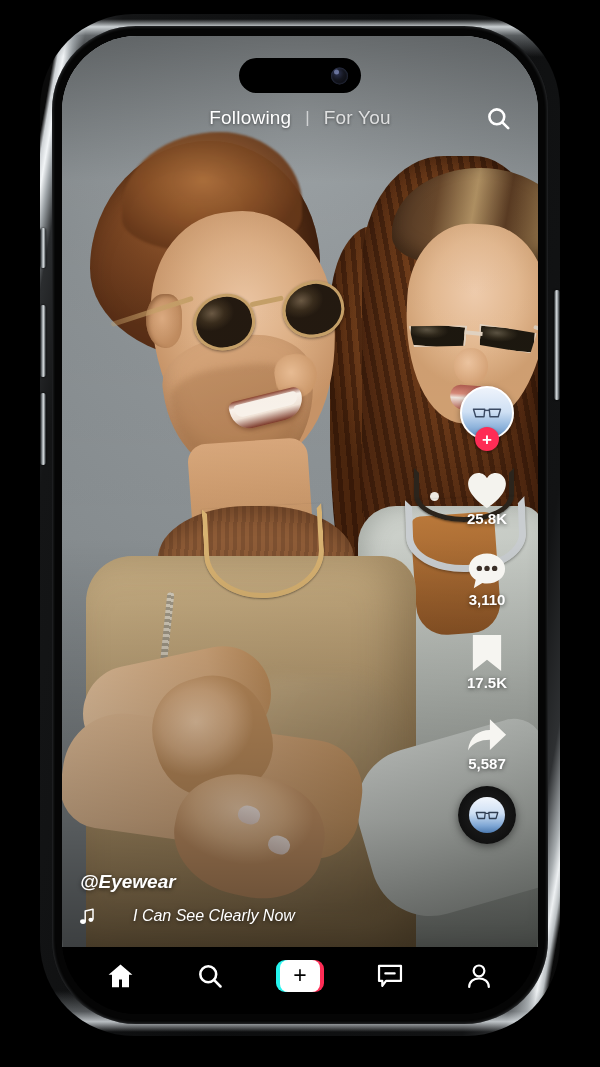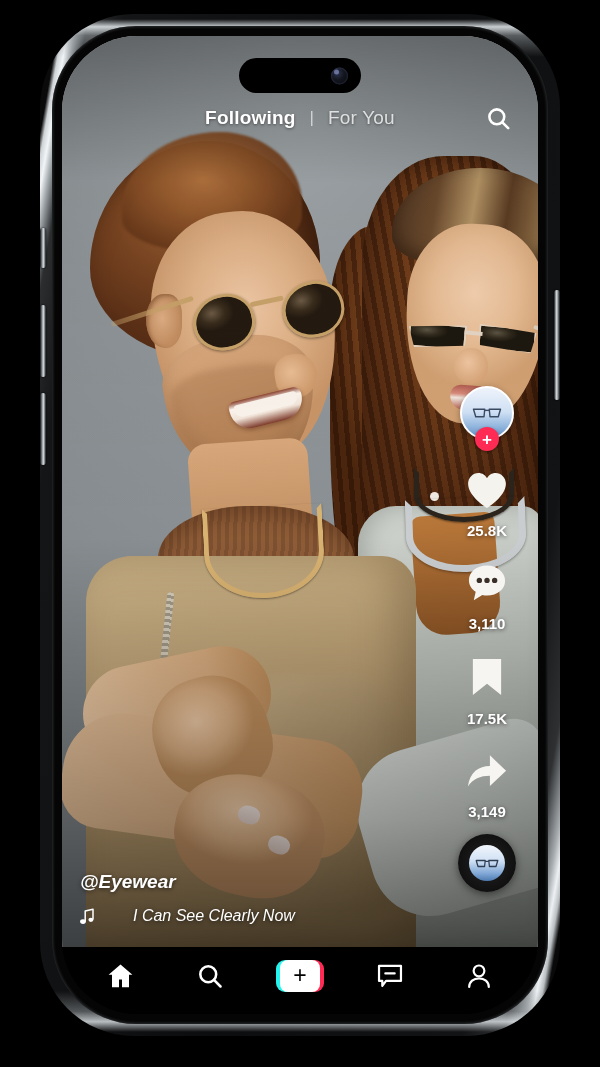--- a/index.html
+++ b/index.html
@@ -325,35 +325,35 @@
   
   .topbar{
     position:absolute; left:0; top:60px; width:476px; height:44px;
     display:flex; align-items:center; justify-content:center; z-index:6;
   }
   .feed-tabs{ display:flex; align-items:center; gap:14px; }
   .tab{
     font-size:19px; color:rgba(255,255,255,0.78); letter-spacing:.2px;
     text-shadow:0 1px 3px rgba(0,0,0,.45); cursor:pointer;
   }
-  .tab.active{ color:#fff; font-weight:bold; }
+  .tab.active{ color:#fff; font-weight:normal; }
   .tab-div{ color:rgba(255,255,255,0.62); font-size:17px; }
   .search-btn{
     position:absolute; right:22px; top:4px; width:36px; height:36px; cursor:pointer;
     display:flex; align-items:center; justify-content:center;
   }
 
   
   .rail{
     position:absolute; right:14px; top:350px; width:74px; z-index:6;
     display:flex; flex-direction:column; align-items:center;
   }
   .rail-item{ display:flex; flex-direction:column; align-items:center; cursor:pointer; }
   .rail-count{
-    margin-top:12px; font-size:15px; color:#fff; font-weight:bold;
+    margin-top:0; font-size:15px; color:#fff; font-weight:bold;
     text-shadow:0 1px 4px rgba(0,0,0,.6);
   }
   .avatar-wrap{ position:relative; width:54px; height:54px; margin-bottom:30px; }
   .avatar{
     width:54px; height:54px; border-radius:50%;
     background:linear-gradient(180deg,#eef3fb 0%, #cfe0f4 48%, #8fb4dc 78%, #5e88bb 100%);
     border:2px solid #fff; display:flex; align-items:center; justify-content:center;
     box-shadow:0 2px 6px rgba(0,0,0,.35);
   }
   .follow-plus{
@@ -556,21 +556,21 @@
             <path d="M1.6 1.6H16.4V20.4L9 14.6L1.6 20.4Z" fill="#f6f5f1"></path>
           </svg>
           <div class="rail-count">17.5K</div>
         </div>
         <div class="gap"></div>
 
         <div class="rail-item">
           <svg width="44" height="40" viewBox="0 0 24 22">
             <path d="M1.5 19.5C2.5 11.5 7.5 8.2 13.6 8.2V2.4L22.5 10.9L13.6 19.2V13.6C8.2 13.6 4.4 15.3 1.5 19.5Z" fill="#f6f5f1"></path>
           </svg>
-          <div class="rail-count">3,149</div>
+          <div class="rail-count">5,587</div>
         </div>
 
         <div class="disc">
           <div class="disc-inner">
             <svg width="24" height="13" viewBox="0 0 40 20">
               <path d="M2 5 L17 5 L16 15 L5 15 Z" fill="none" stroke="#2f3d52" stroke-width="2.1" stroke-linejoin="round"></path>
               <path d="M23 5 L38 5 L35 15 L24 15 Z" fill="none" stroke="#2f3d52" stroke-width="2.1" stroke-linejoin="round"></path>
               <line x1="17" y1="6.5" x2="23" y2="6.5" stroke="#2f3d52" stroke-width="2.1"></line>
             </svg>
           </div>

